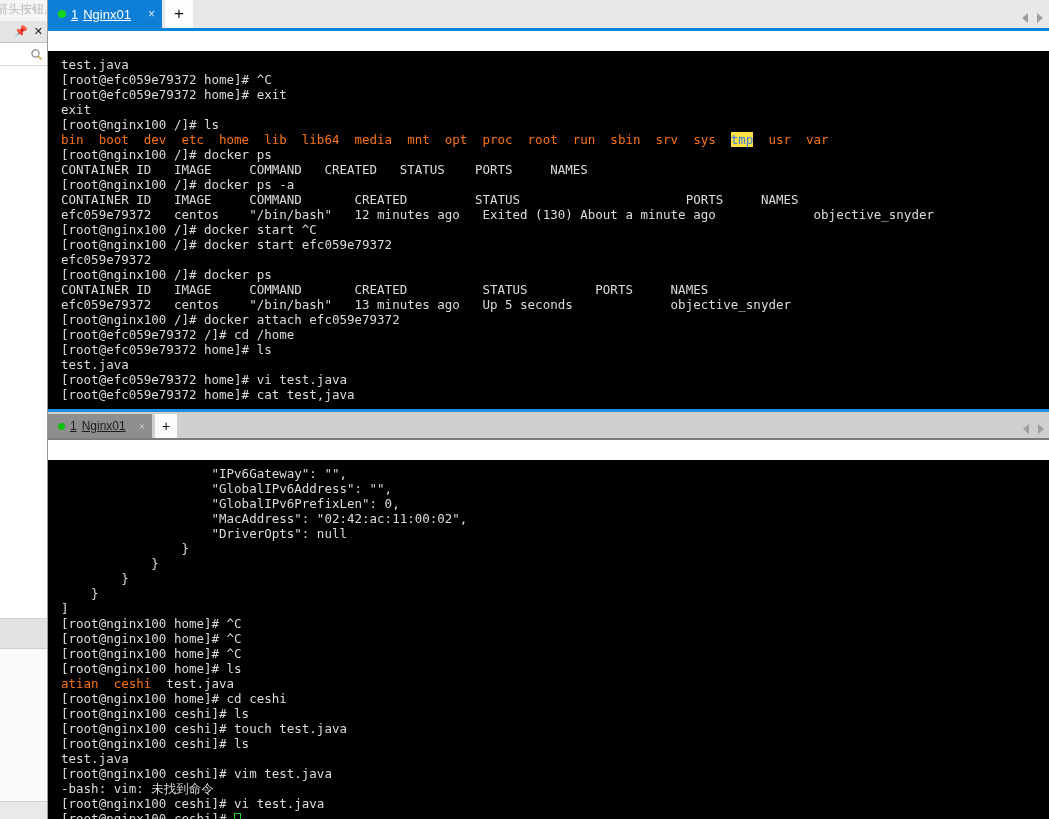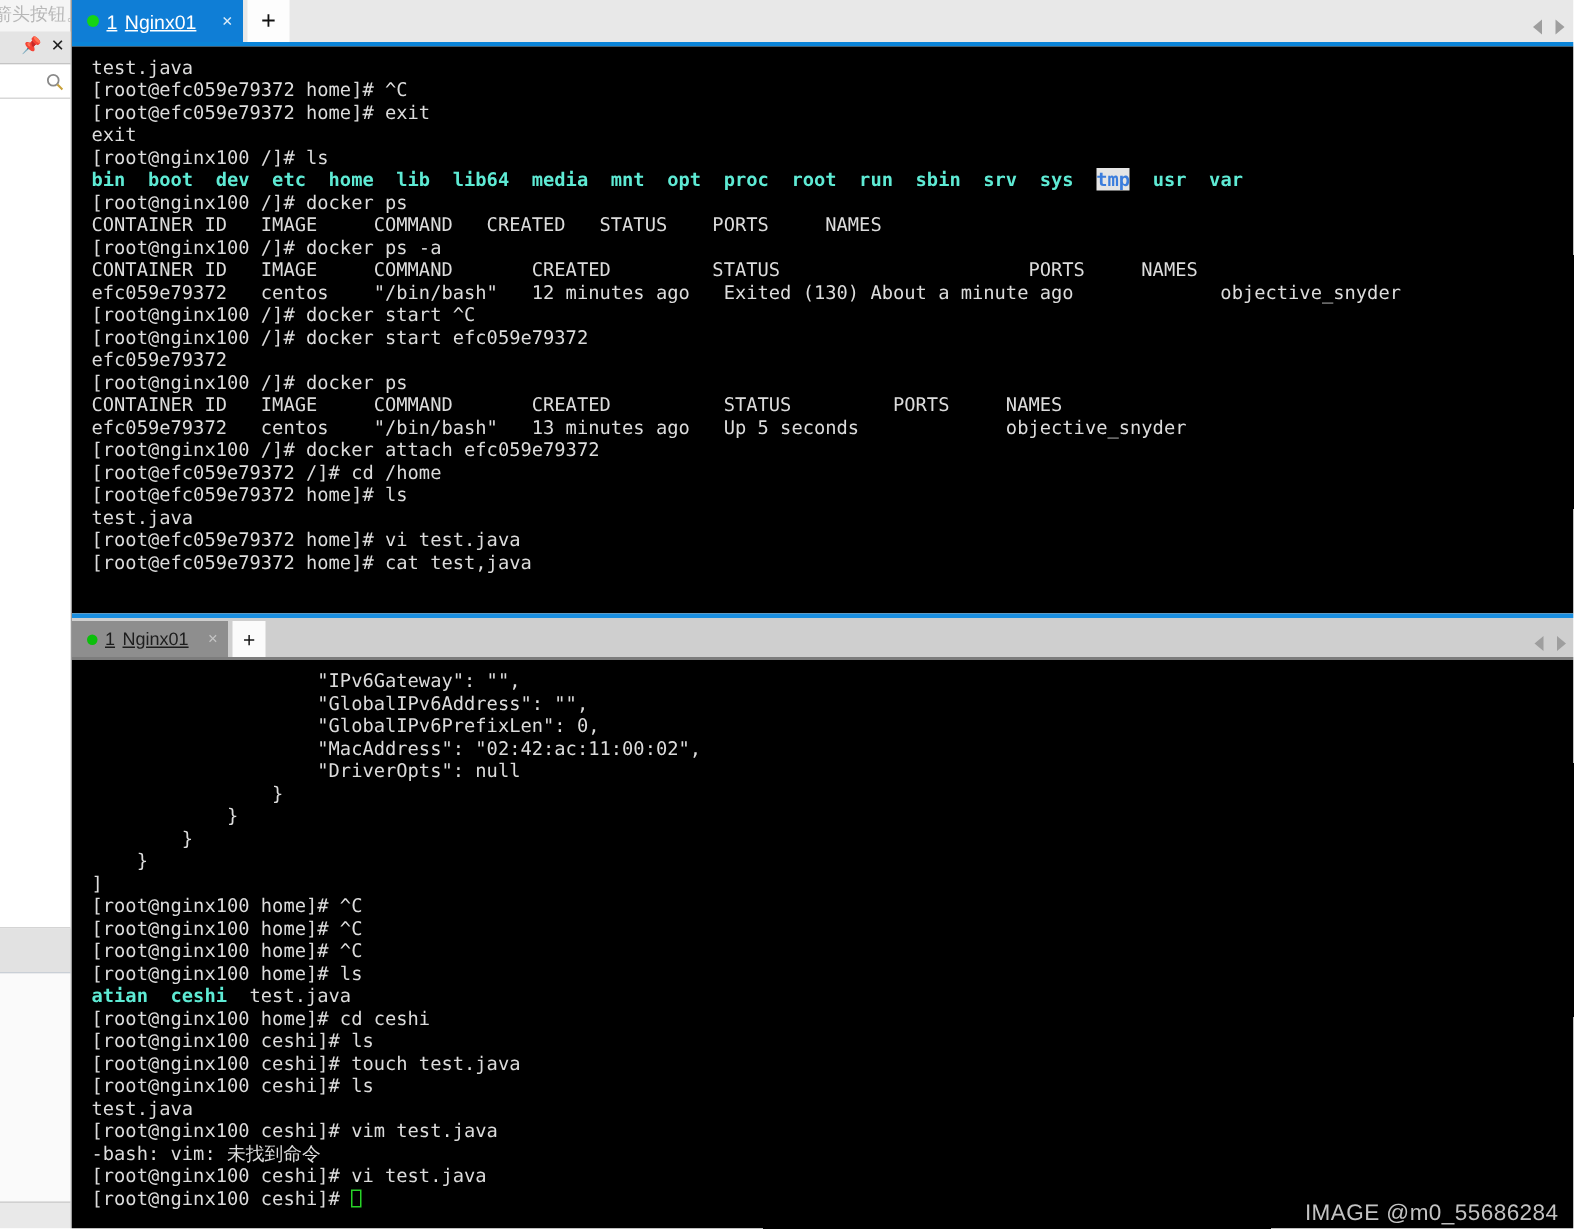--- a/index.html
+++ b/index.html
@@ -98,28 +98,29 @@
   .arw-r { border-top: 5px solid transparent; border-bottom: 5px solid transparent; border-left: 6px solid #9e9e9e; }
 
   .term {
     position: relative; width: 1001px; background: #000000;
     overflow: hidden;
     font-family: "DejaVu Sans Mono", "Liberation Mono", monospace;
     font-size: 12.5px; line-height: 15px;
     color: #d6d6d6;
     padding: 6px 0 0 13px;
     white-space: pre;
+    margin-top: 20px;
   }
   #term-top { height: 378px; }
   #term-bottom { height: 379px; }
 
   .ln { height: 15px; }
   .c-white { color: #dcdcdc; }
-  .c-blue  { color: #5eead4; font-weight: bold; }
-  .c-tmp   { color: #3b7ddd; font-weight: bold; background: #e5e5e5; }
+  .c-blue  { color: #f97316; font-weight: normal; }
+  .c-tmp   { color: #3b7ddd; font-weight: normal; background: #fde047; }
   .cursor  { display: inline-block; width: 7px; height: 12px;
              border: 1px solid #27d327; vertical-align: -2px; }
 
   .watermark {
     position: absolute; right: 10px; bottom: 3px;
     font-size: 15px; color: #c3c3c3;
     font-family: "Liberation Sans", sans-serif;
     letter-spacing: .3px;
   }
 </style>

